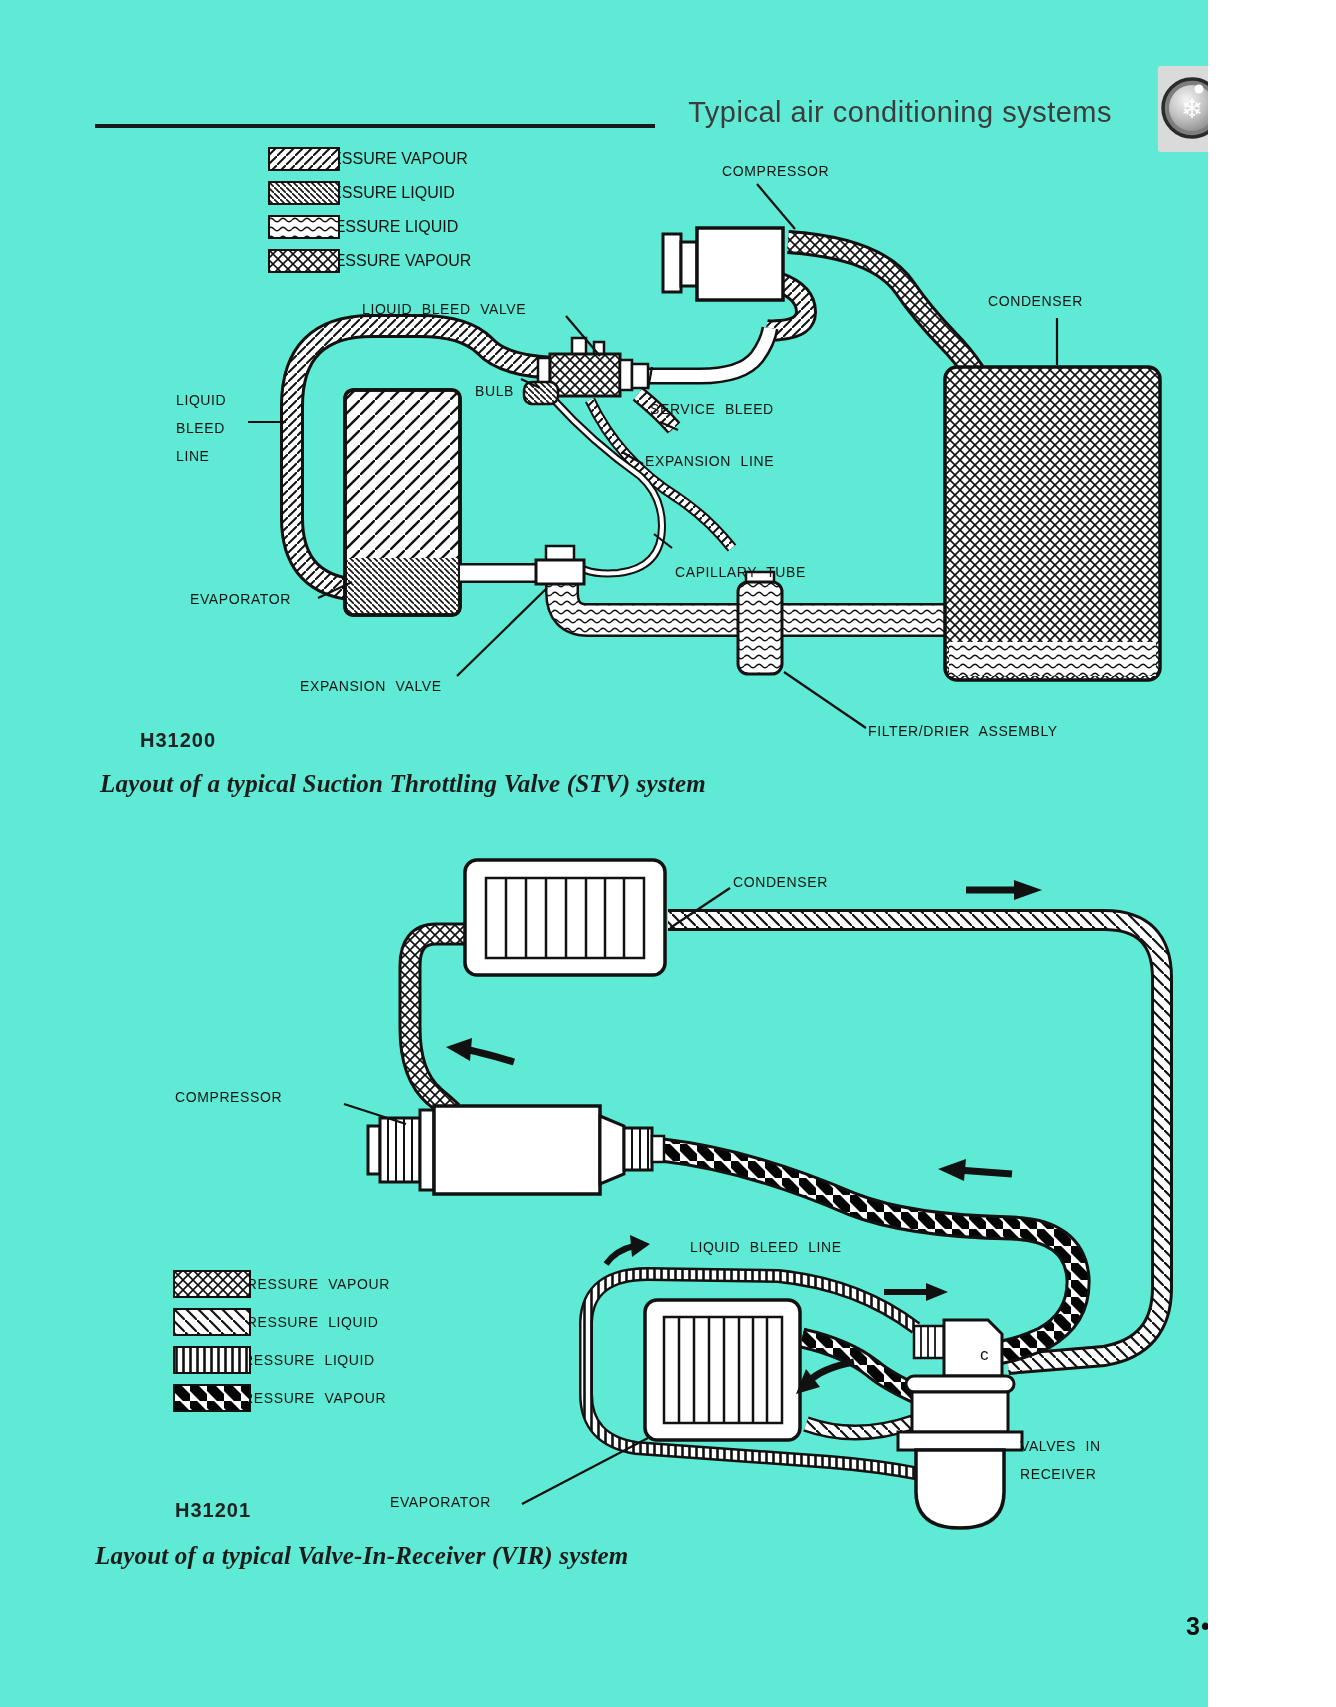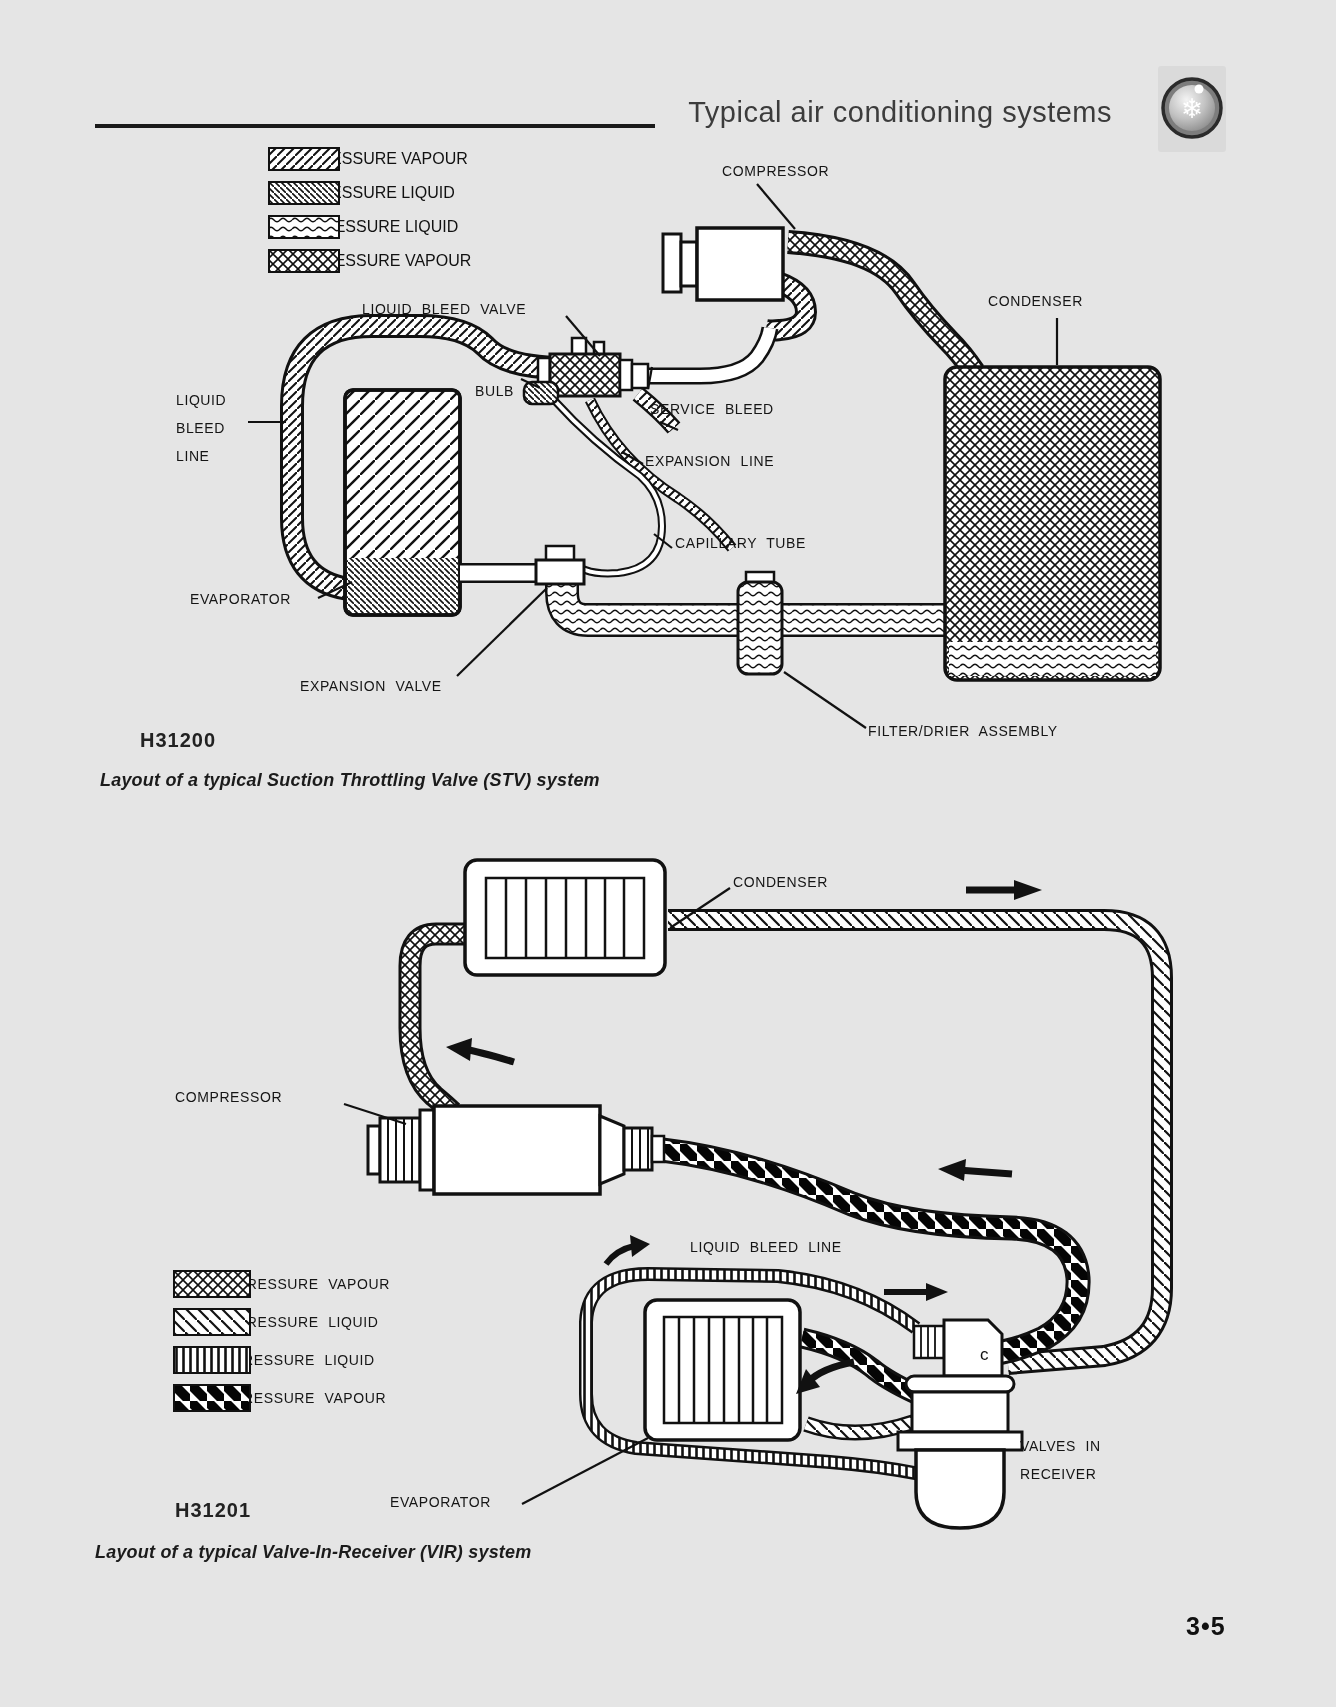--- a/index.html
+++ b/index.html
@@ -1,23 +1,23 @@
 <!DOCTYPE html>
 <html><head>
 <meta charset="utf-8">
 <style>
   html,body{margin:0;padding:0;background:#ffffff;}
-  #page{position:relative;width:1336px;height:1707px;background:#e5e5e5;overflow:hidden;
+  #page{position:relative;width:1208px;height:1707px;background:#5eead4;overflow:hidden;
         font-family:"Liberation Sans", sans-serif;color:#111;}
   .lbl{position:absolute;font-size:14px;line-height:26px;letter-spacing:.6px;word-spacing:5px;
        color:#151515;white-space:nowrap;}
   .lbl .ln{display:block;}
   .code{position:absolute;font-size:20px;letter-spacing:1px;color:#222;font-weight:bold;}
-  .caption{position:absolute;font-size:18px;font-weight:bold;font-style:italic;color:#1b1b1b;
-           letter-spacing:.2px;}
+  .caption{position:absolute;font-size:25px;font-weight:bold;font-style:italic;color:#1b1b1b;
+           letter-spacing:.2px;font-family:Liberation Serif, serif;}
   .title{position:absolute;left:620px;top:96px;width:492px;text-align:right;font-size:29px;
          font-weight:400;color:#3c3c3c;letter-spacing:.5px;}
   .hrule{position:absolute;left:95px;top:124px;width:560px;height:4px;background:#1a1a1a;}
   .legend-row{position:absolute;display:flex;align-items:center;}
   .legend-row .sw{flex:0 0 auto;}
   .lg-top{left:268px;width:362px;justify-content:space-between;}
   .lg-bot{left:173px;}
   .lg-bot .txt{margin-left:17px;}
   .pageno{position:absolute;left:1186px;top:1612px;font-size:25px;font-weight:600;color:#111;
           letter-spacing:1px;}
@@ -213,21 +213,21 @@
   <div class="lbl" style="left:988px;top:288px">CONDENSER</div>
   <div class="lbl" style="left:362px;top:296px">LIQUID BLEED VALVE</div>
   <div class="lbl" style="left:475px;top:378px">BULB</div>
   <div class="lbl" style="left:176px;top:386px;line-height:28px">
     <span class="ln">LIQUID</span>
     <span class="ln">BLEED</span>
     <span class="ln">LINE</span>
   </div>
   <div class="lbl" style="left:650px;top:396px">SERVICE BLEED</div>
   <div class="lbl" style="left:645px;top:448px">EXPANSION LINE</div>
-  <div class="lbl" style="left:675px;top:530px">CAPILLARY TUBE</div>
+  <div class="lbl" style="left:675px;top:559px">CAPILLARY TUBE</div>
   <div class="lbl" style="left:190px;top:586px">EVAPORATOR</div>
   <div class="lbl" style="left:300px;top:673px">EXPANSION VALVE</div>
   <div class="lbl" style="left:868px;top:718px">FILTER/DRIER ASSEMBLY</div>
   <div class="code" style="left:140px;top:729px">H31200</div>
   <div class="caption" style="left:100px;top:770px">Layout of a typical Suction Throttling Valve (STV) system</div>
 
   <svg class="artsvg" style="top:770px" width="1336" height="770" viewBox="0 0 1336 770">
 
     <g>
       <path d="M 470 164 L 436 164 Q 410 164 410 196 L 410 258 Q 410 305 434 326 Q 446 336 452 342" fill="none" stroke="#111" stroke-width="23"></path>

